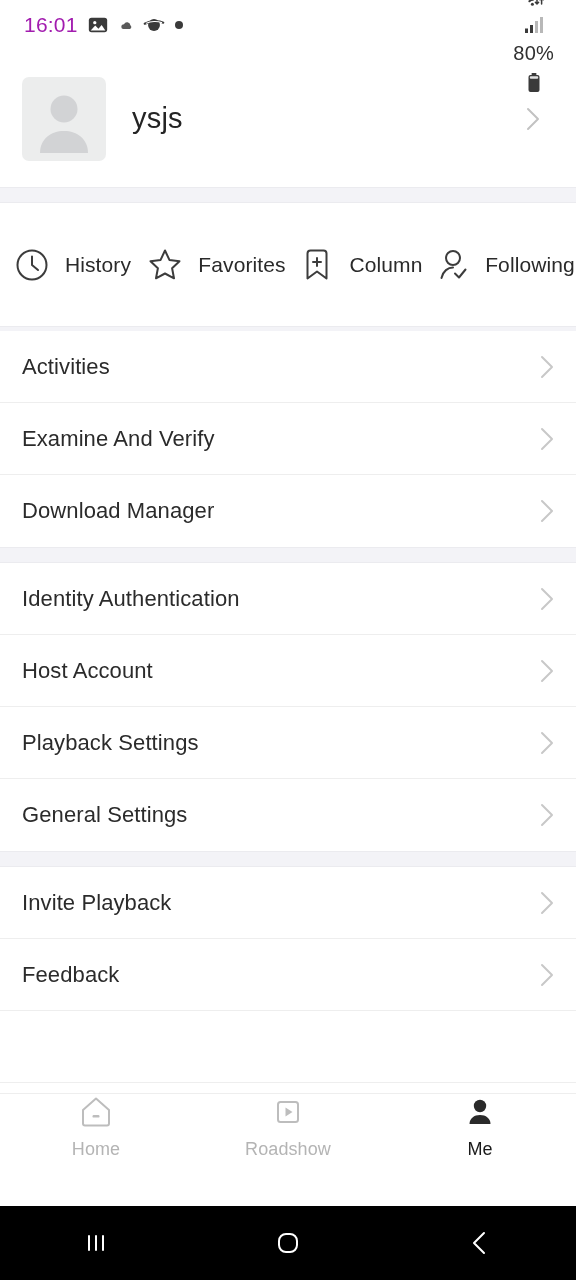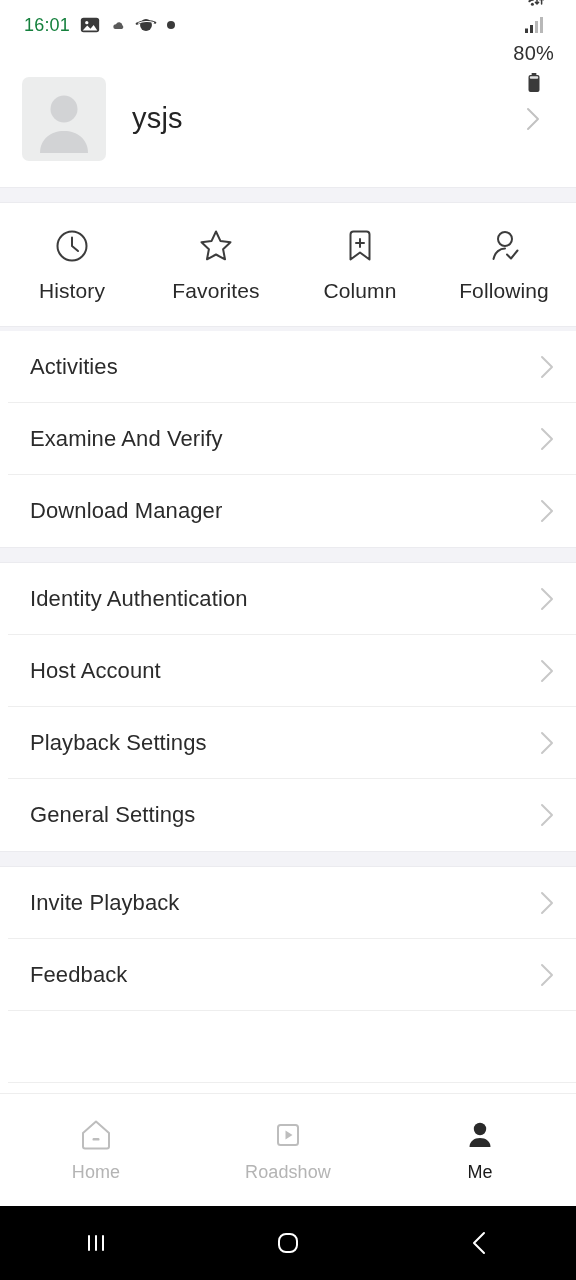--- a/index.html
+++ b/index.html
@@ -26,23 +26,23 @@
     box-sizing: border-box;
     background: #ffffff;
     color: #2b2b2b;
   }
   .status-left {
     display: flex;
     align-items: center;
     gap: 9px;
   }
   .status-clock {
-    font-size: 18px;
+    font-size: 21px;
     letter-spacing: 0.2px;
-    color: #15803d;
+    color: #a21caf;
   }
   .status-right {
     display: flex;
     align-items: center;
     gap: 7px;
     flex-direction: column;
   }
   .battery-pct {
     font-size: 20px;
     color: #303030;
@@ -90,34 +90,34 @@
   
   .quick-row {
     height: 123px;
     display: flex;
     align-items: center;
     background: #ffffff;
   }
   .quick-item {
     flex: 1;
     display: flex;
-    flex-direction: column;
+    flex-direction: row;
     align-items: center;
     justify-content: center;
     gap: 14px;
     cursor: pointer;
   }
   .quick-label {
     font-size: 21px;
     color: #2a2a2a;
     letter-spacing: 0.1px;
   }
 
   
-  .list-section { background: #ffffff; padding-left: 8px; }
+  .list-section { background: #ffffff; }
   .list-row {
     height: 72px;
     display: flex;
     align-items: center;
     padding: 0 22px 0 22px;
     box-sizing: border-box;
     border-bottom: 1px solid #eeeeee;
     cursor: pointer;
     background: #ffffff;
   }
@@ -147,21 +147,21 @@
 
   
   .tabbar {
     position: absolute;
     left: 0;
     right: 0;
     bottom: 74px;
     height: 112px;
     background: #ffffff;
     display: flex;
-    align-items: center;
+    align-items: flex-start;
     border-top: 1px solid #eeeeee;
   }
   .tab-item {
     flex: 1;
     display: flex;
     flex-direction: column;
     align-items: center;
     justify-content: center;
     gap: 9px;
     cursor: pointer;

